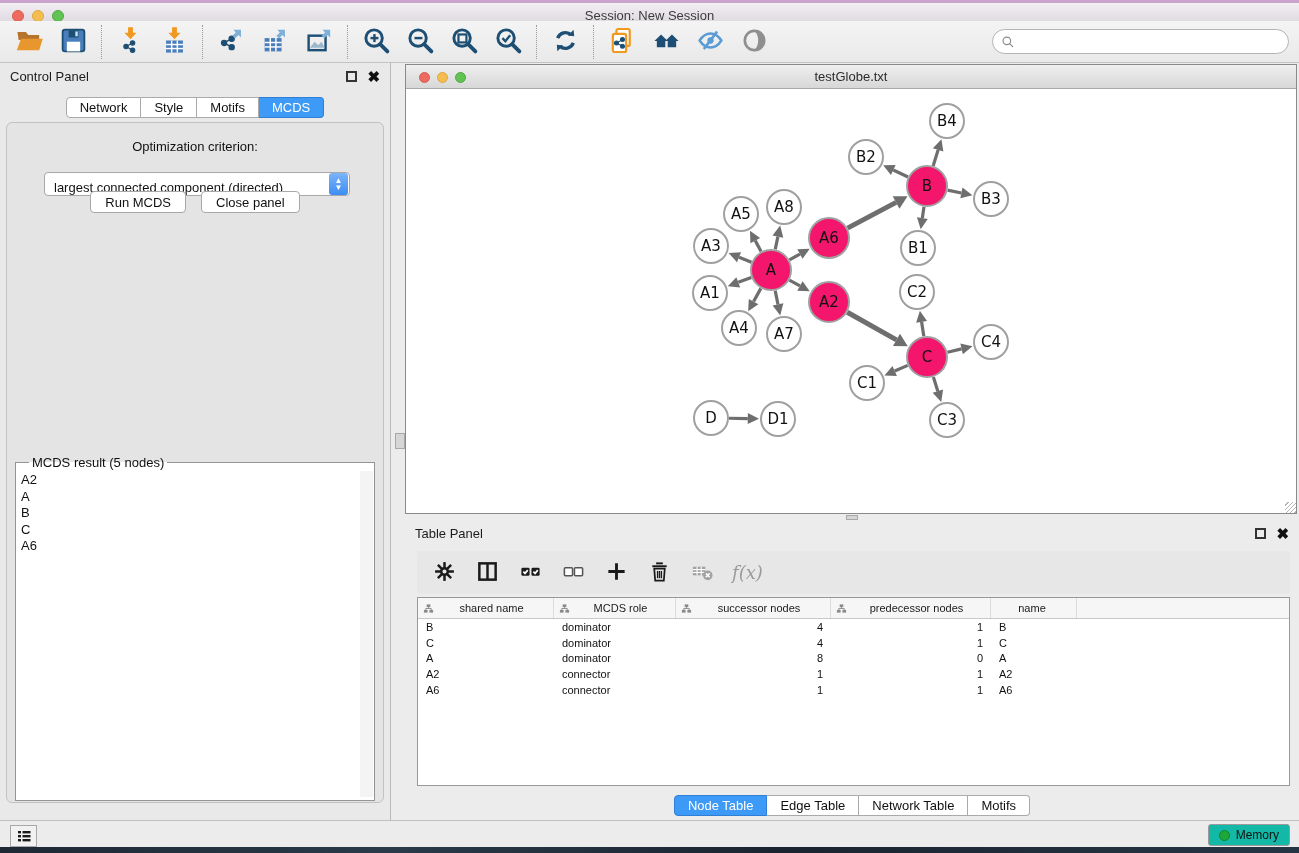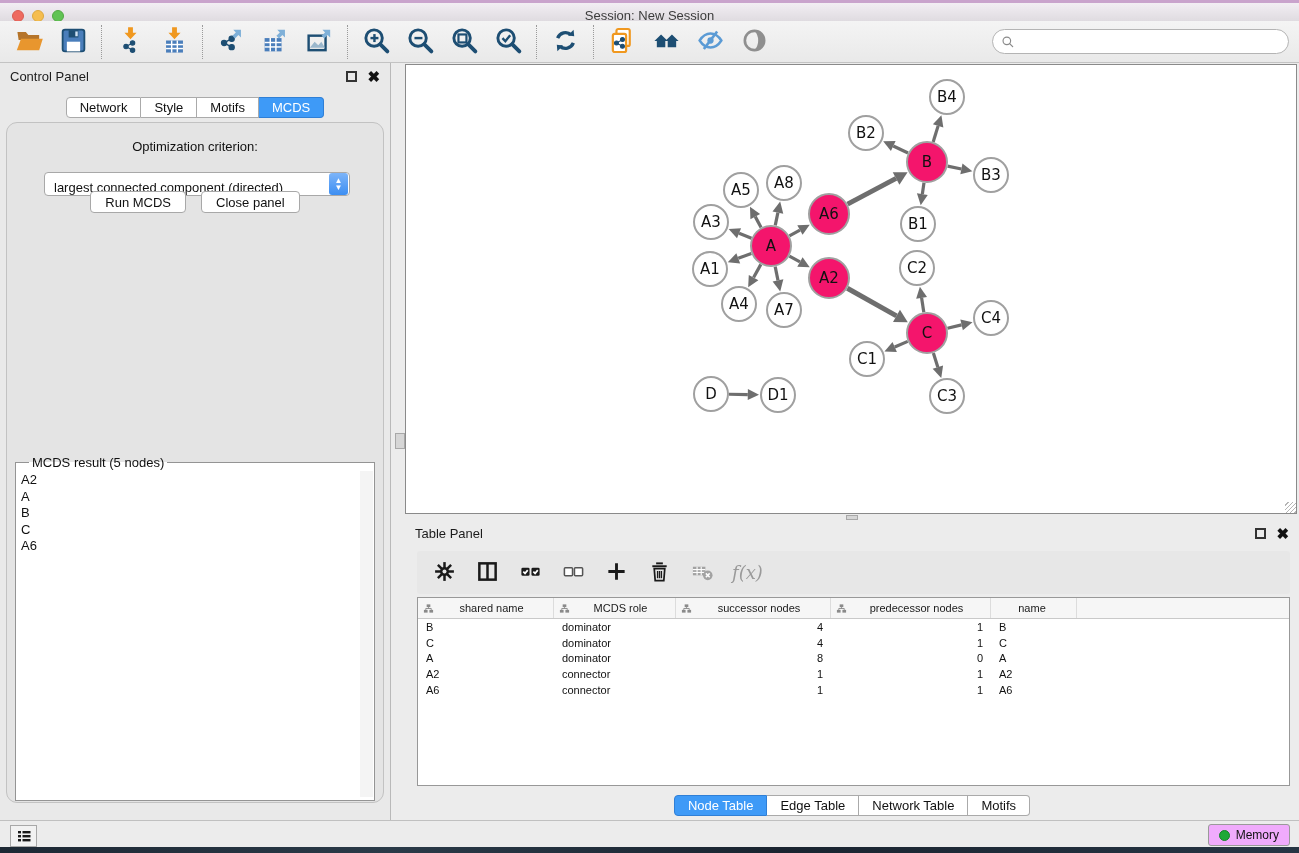--- a/index.html
+++ b/index.html
@@ -46,21 +46,21 @@
     margin-right:10px; cursor:pointer; }
   .ph-close { font-size:15px; font-weight:bold; color:#111; cursor:pointer; line-height:11px; }
   .seg-row { display:flex; justify-content:center; margin-top:7px; }
   .seg { height:21px; padding:0 13px; background:#fff; border:1px solid #aaa;
     border-left:none; font-size:13px; color:#111; cursor:pointer;
     display:flex; align-items:center; }
   .seg:first-child { border-left:1px solid #aaa; border-radius:4px 0 0 4px; }
   .seg:last-child { border-radius:0 4px 4px 0; }
   .seg.active { background:#3e9af7; border-color:#2f7fd6; color:#fff; }
   .cp-content { left:6px; top:59px; width:378px; height:681px;
-    background:#e4e4e4; border:1px solid #c2c2c2; border-radius:11px; }
+    background:#e4e4e4; border:1px solid #c2c2c2; border-radius:6px; }
   .opt-label { top:16px; width:100%; text-align:center; font-size:13px; color:#111; }
   .select { left:37px; top:49px; width:306px; height:24px; background:#fff;
     border:1px solid #a8a8a8; border-radius:4px; display:flex; align-items:flex-end;
     cursor:pointer; }
   .select .sel-text { flex:1; padding-left:9px; font-size:13px; color:#111;
     white-space:nowrap; overflow:hidden; }
   .select .stepper { width:19px; height:22px; border-radius:3px;
     background:linear-gradient(#7cb4f9,#3c8ef2); margin-right:1px;
     display:flex; flex-direction:column; align-items:center; justify-content:center; }
   .stepper span { color:#fff; font-size:8px; line-height:7px; }
@@ -115,21 +115,21 @@
   .bottom-tabs { position:absolute; left:0; top:268px; width:894px;
     display:flex; justify-content:center; }
 
   
   .status-bar { left:0; top:820px; width:1299px; height:27px; background:#ececec;
     border-top:1px solid #c0c0c0; }
   .list-btn { left:10px; top:4px; width:27px; height:22px; background:#f2f2f2;
     border:1px solid #a8a8a8; display:flex; align-items:center; justify-content:center;
     cursor:pointer; }
   .list-btn svg { width:16px; height:16px; }
-  .memory-btn { right:9px; top:3px; height:22px; padding:0 10px; background:#f0abfc;
+  .memory-btn { right:9px; top:3px; height:22px; padding:0 10px; background:#14b8a6;
     border:1px solid #9a9a9a; border-radius:3px; display:flex; align-items:center;
     gap:6px; font-size:12px; color:#111; cursor:pointer; position:absolute; }
   .mem-dot { width:11px; height:11px; border-radius:50%; background:#1ea838;
     border:1px solid #148428; }
   .desktop-strip { left:0; top:847px; width:1299px; height:6px;
     background:linear-gradient(90deg,#1d2834,#2a3a48 30%,#1a2430 60%,#263544); }
 </style>
 </head>
 <body>
 
@@ -352,20 +352,28 @@
           <div>C</div>
           <div>A6</div>
         </div>
       <div class="mcds-scroll"></div>
     </fieldset>
   </div>
 </div>
 <div class="abs cp-grip"></div>
 
 <div class="abs net-window">
+  <div class="net-titlebar">
+    <div class="net-lights">
+      <div class="net-light light red"></div>
+      <div class="net-light light yellow"></div>
+      <div class="net-light light green"></div>
+    </div>
+    <div class="net-title">testGlobe.txt</div>
+  </div>
   <div class="net-canvas">
     <svg id="graph-svg" width="890" height="424" viewBox="0 0 890 424">
         <line x1="355.0833503371762" y1="162.48892062939558" x2="349.2610866579656" y2="151.62069509486923" stroke="#6e6e6e" stroke-width="3.2"></line>
         <polygon points="343.97220683779295,141.74811943054686 354.09159689372336,149.03292175428473 344.4305764222079,154.20846843545374" fill="#6e6e6e"></polygon>
         <line x1="369.24392210328523" y1="160.4333005763869" x2="371.8968358324184" y2="147.57687250443405" stroke="#6e6e6e" stroke-width="3.2"></line>
         <polygon points="374.1602609541705,136.60796614517375 377.2637650153422,148.68433408186277 366.5299066494946,146.46941092700533" fill="#6e6e6e"></polygon>
         <line x1="345.5019894914096" y1="173.20079579656382" x2="333.03999606473485" y2="168.21599842589396" stroke="#6e6e6e" stroke-width="3.2"></line>
         <polygon points="322.64105712681993,164.05642285072798 335.0752169711553,163.12794615984274 331.0047751583144,173.30405069194518" fill="#6e6e6e"></polygon>
         <line x1="345.35035698573034" y1="188.4088817922656" x2="332.25805804909254" y2="193.34532237493232" stroke="#6e6e6e" stroke-width="3.2"></line>
         <polygon points="321.77824844148205,197.29672599747397 330.3246927052061,188.21770124549434 334.191423392979,198.4729435043703" fill="#6e6e6e"></polygon>

